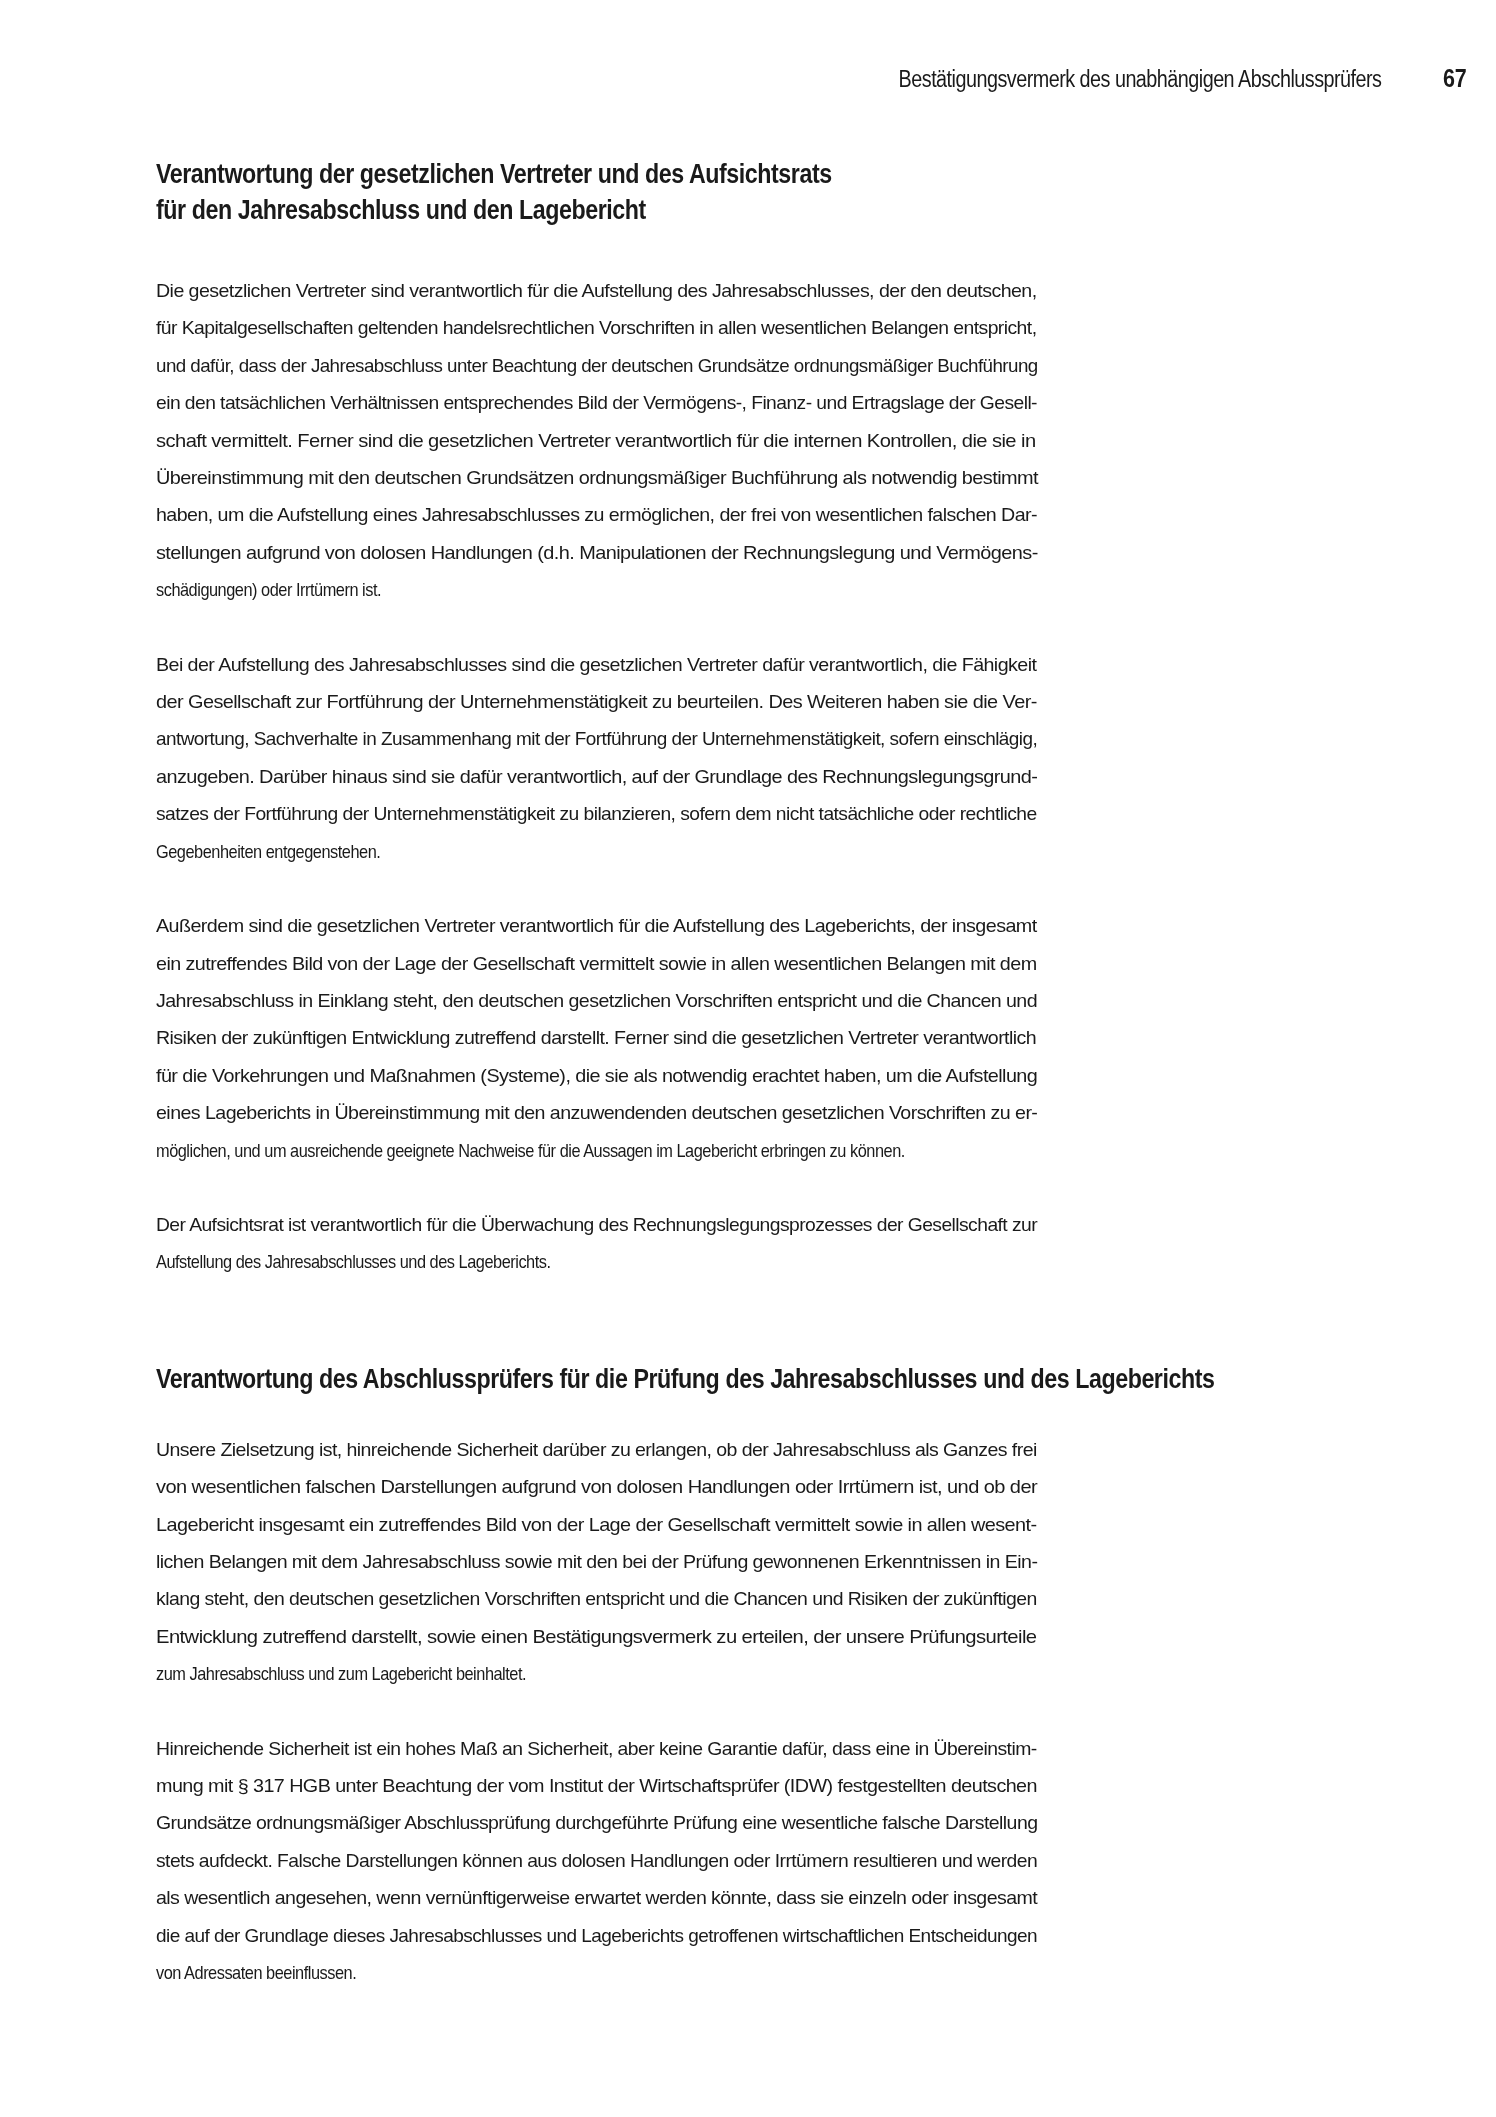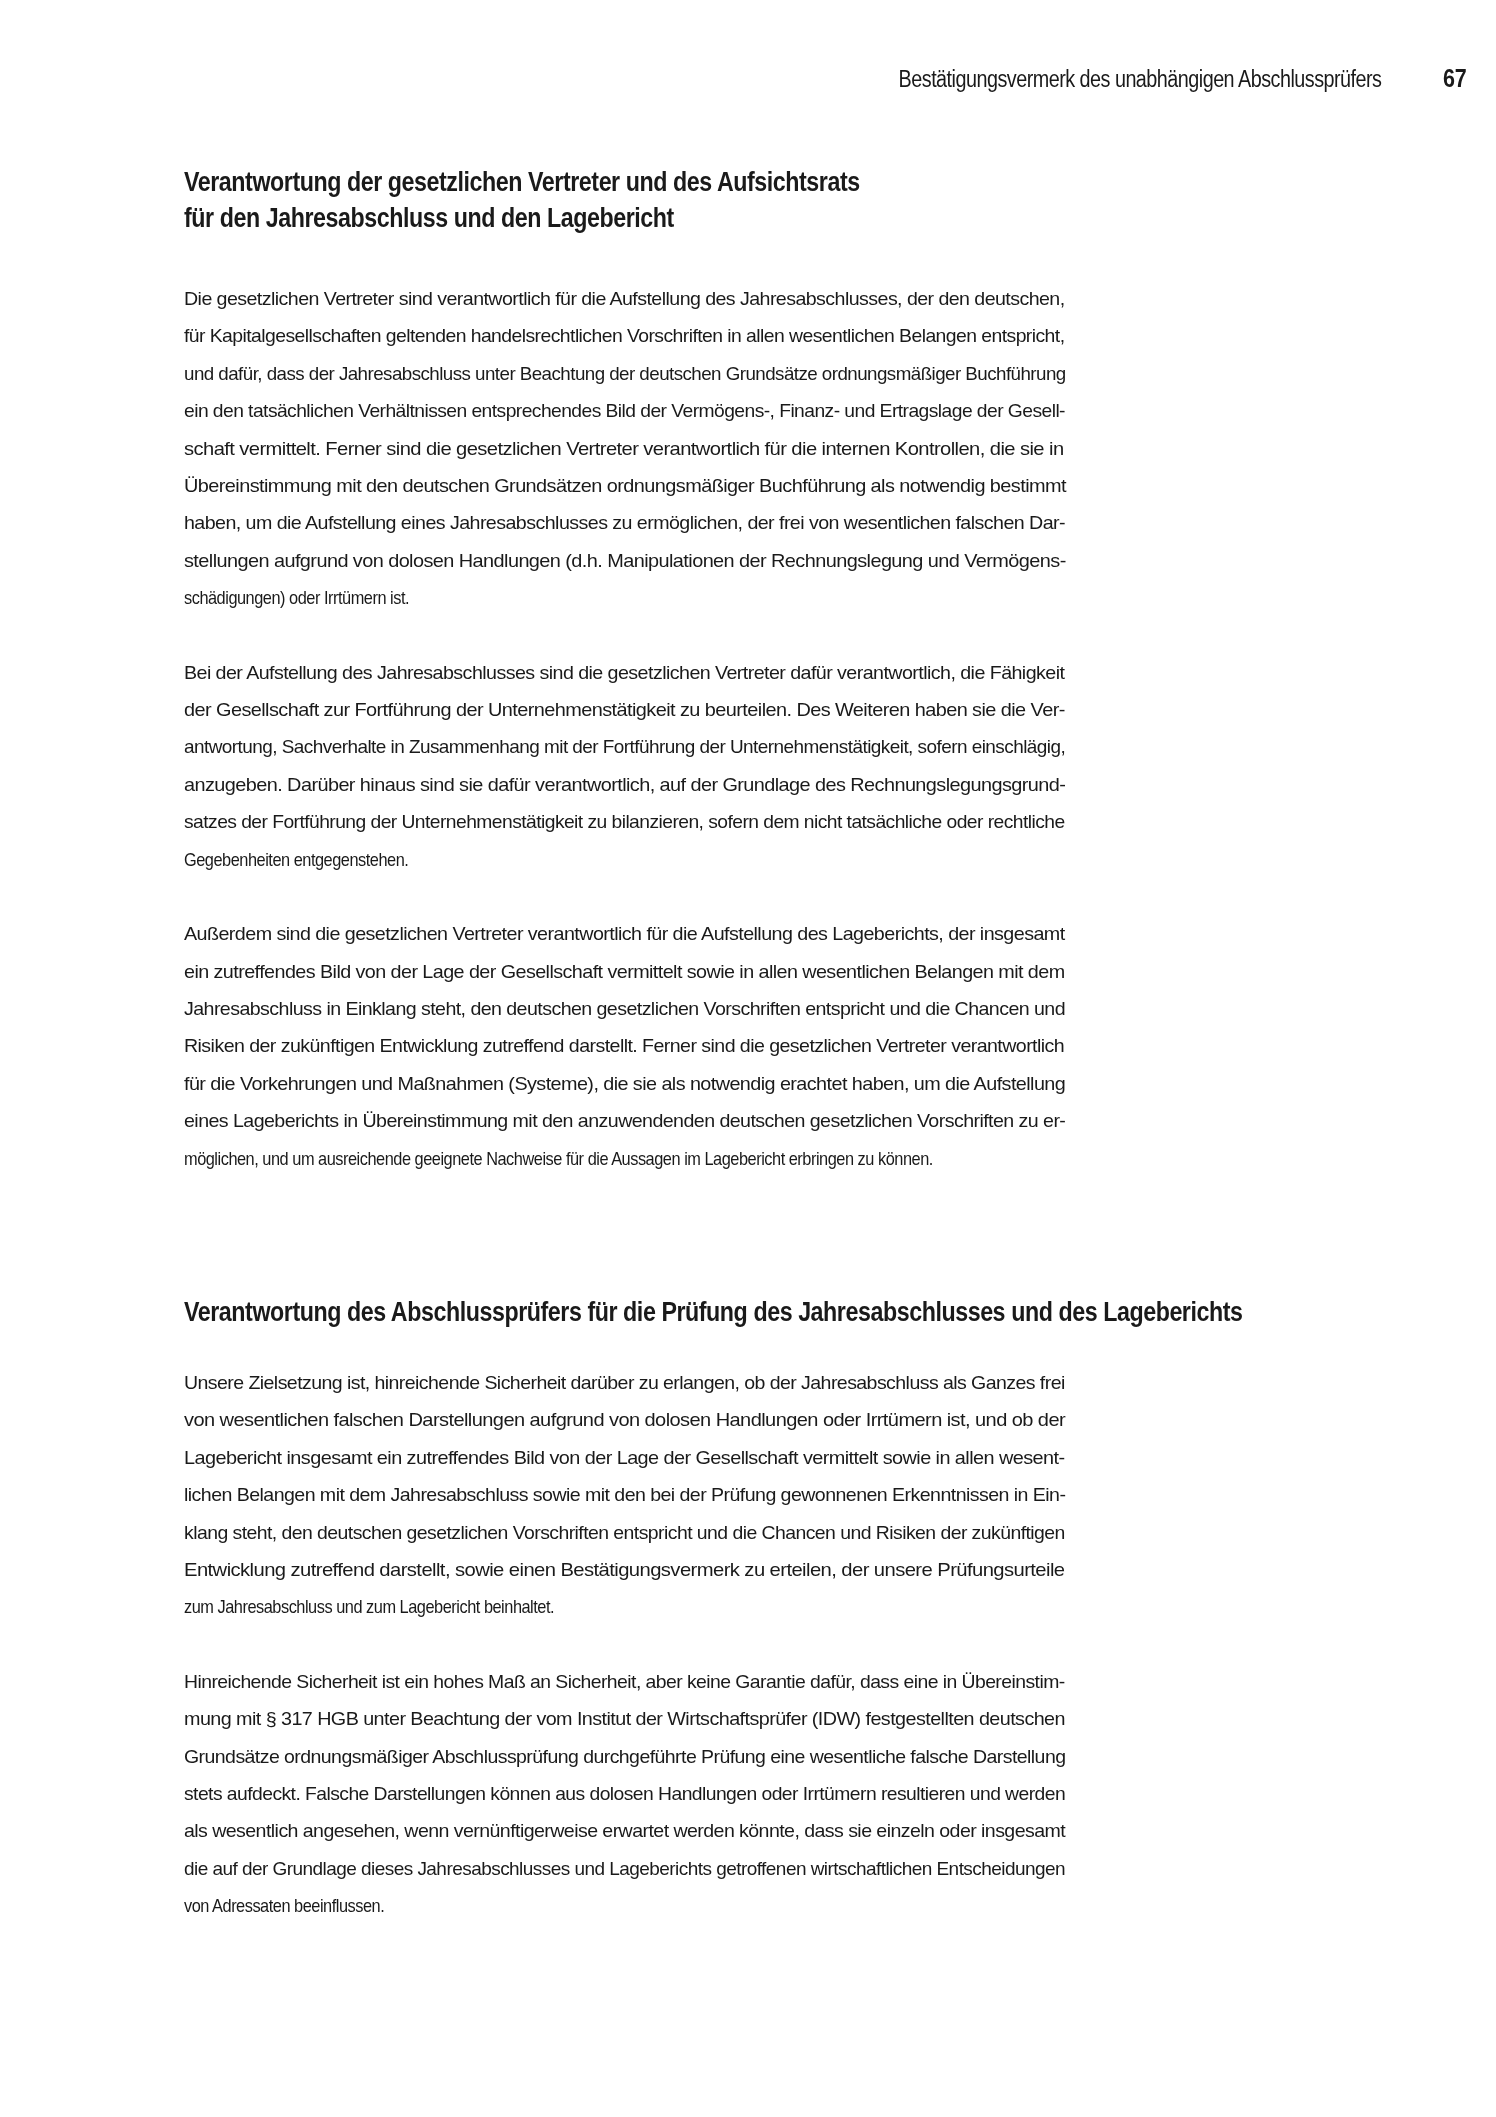--- a/index.html
+++ b/index.html
@@ -39,24 +39,23 @@
       right: 62px;
       top: 4px;
       font-size: 25px;
       font-weight: bold;
       transform: scaleX(0.86);
       transform-origin: right center;
       color: #1a1a1a;
     }
     .content {
       position: absolute;
-      left: 184px;
+      left: 156px;
       top: 156px;
       width: 1178px;
-      margin-top: 8px;
     }
     .section-heading {
       margin: 0;
       font-size: 27px;
       font-weight: bold;
       line-height: 36px;
       letter-spacing: -0.5px;
       white-space: nowrap;
       transform: scaleX(0.86);
       transform-origin: left center;
@@ -120,20 +119,24 @@
     <p class="paragraph">
         <span class="line" style="display: block; transform: scaleX(1.038);">Außerdem sind die gesetzlichen Vertreter verantwortlich für die Aufstellung des Lageberichts, der insgesamt</span>
         <span class="line" style="display: block; transform: scaleX(1.0397);">ein zutreffendes Bild von der Lage der Gesellschaft vermittelt sowie in allen wesentlichen Belangen mit dem</span>
         <span class="line" style="display: block; transform: scaleX(1.0319);">Jahresabschluss in Einklang steht, den deutschen gesetzlichen Vorschriften entspricht und die Chancen und</span>
         <span class="line" style="display: block; transform: scaleX(1.0316);">Risiken der zukünftigen Entwicklung zutreffend darstellt. Ferner sind die gesetzlichen Vertreter verantwortlich</span>
         <span class="line" style="display: block; transform: scaleX(1.0418);">für die Vorkehrungen und Maßnahmen (Systeme), die sie als notwendig erachtet haben, um die Aufstellung</span>
         <span class="line" style="display: block; transform: scaleX(1.0329);">eines Lageberichts in Übereinstimmung mit den anzuwendenden deutschen gesetzlichen Vorschriften zu er-</span>
         <span class="line" style="display: block; transform: scaleX(0.86);">möglichen, und um ausreichende geeignete Nachweise für die Aussagen im Lagebericht erbringen zu können.</span>
       </p>
     <div class="gap"></div>
+    <p class="paragraph">
+        <span class="line" style="display: block; transform: scaleX(1.0152);">Der Aufsichtsrat ist verantwortlich für die Überwachung des Rechnungslegungsprozesses der Gesellschaft zur</span>
+        <span class="line" style="display: block; transform: scaleX(0.86);">Aufstellung des Jahresabschlusses und des Lageberichts.</span>
+      </p>
   </section>
 
   <div class="section-gap"></div>
 
   <section>
     <h2 class="section-heading">
       <span class="h-line">Verantwortung des Abschlussprüfers für die Prüfung des Jahresabschlusses und des Lageberichts</span>
     </h2>
     <div class="sec2-heading-gap"></div>
 

